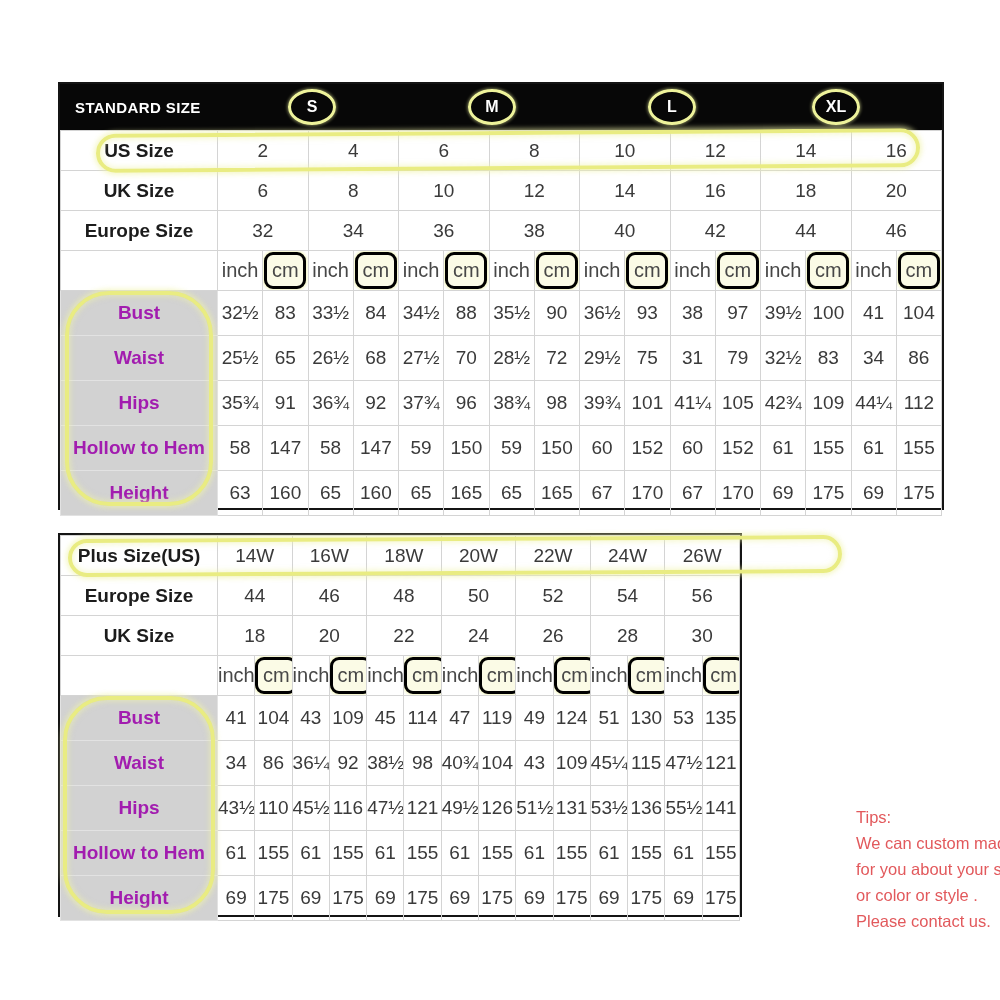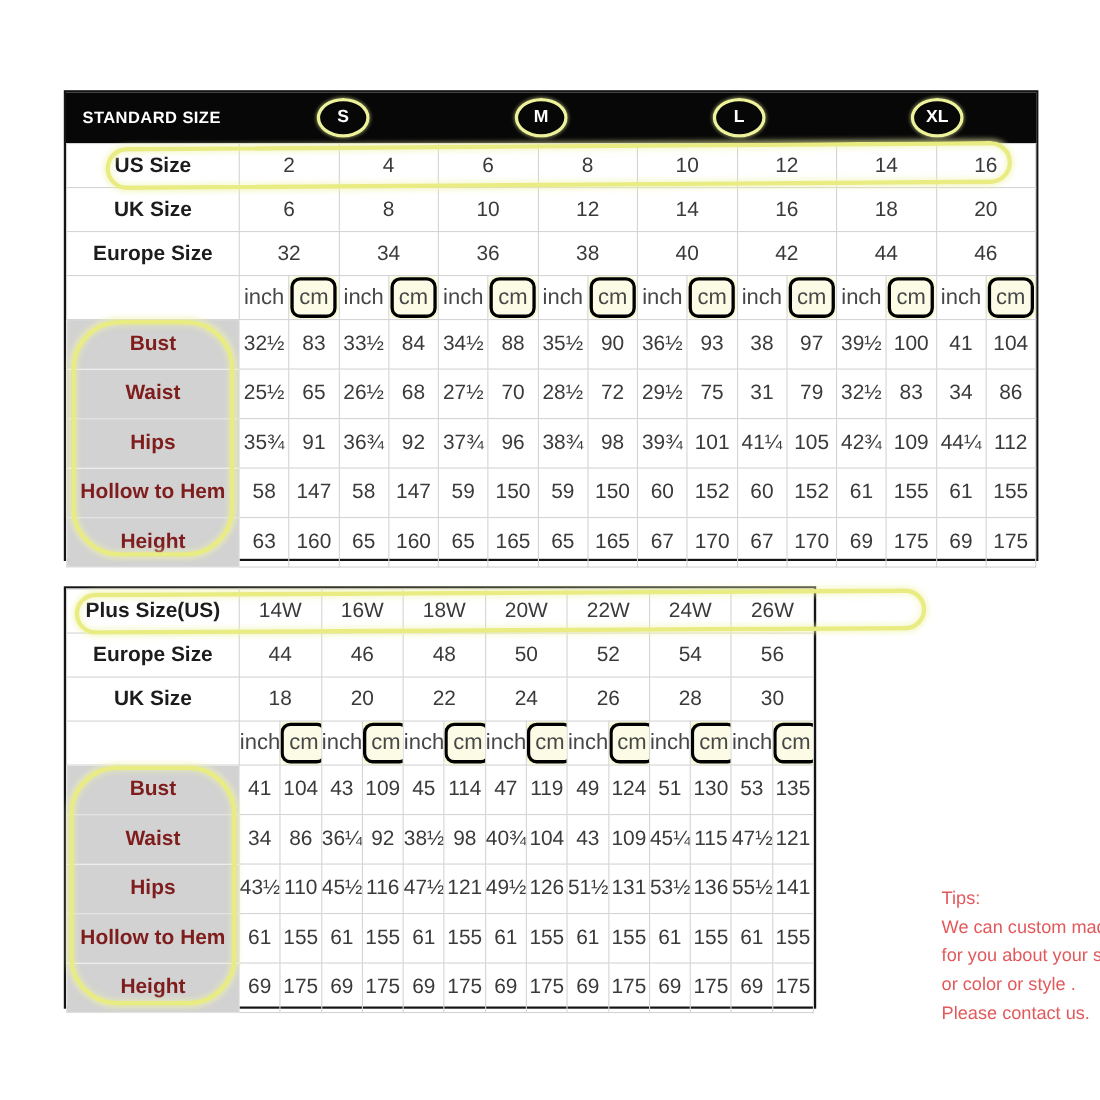--- a/index.html
+++ b/index.html
@@ -20,21 +20,21 @@
                 box-shadow:0 0 3px 1px rgba(240,243,160,0.45); }
 
   table { border-collapse:collapse; table-layout:fixed; width:100%;border-radius:28px; }
   td { border:1px solid #d4d4d4; text-align:center; vertical-align:middle;
        color:#3a3a3a; padding:0; overflow:hidden; }
   tr.size-row td { height:39px; font-size:19px; }
   tr.unit-row td { height:39px; font-size:20px; color:#474747; }
   tr.measure-row td { height:44px; font-size:19px; }
   td.lbl { font-weight:bold; font-size:17px; color:#1c1c1c; }
   td.lbl-gray { background:#d2d2d2; border-color:#e2e2e2; font-weight:bold;
-                font-size:17px; color:#7f1d1d; }
+                font-size:17px; color:#a21caf; }
 
   .cm-box { display:inline-block; min-width:28px; padding:4px 4px; border:3px solid #000000;
             border-radius:9px; background:#fbfbe6;
             box-shadow:0 0 3px 1px rgba(238,241,160,0.7); }
 
   .oval { position:absolute; box-sizing:border-box; border:4px solid #e9ec82;
           box-shadow:0 0 5px 2px rgba(240,243,170,0.65), inset 0 0 5px 2px rgba(240,243,170,0.5);
           pointer-events:none; background:transparent; }
   .us-oval     { left:36px; top:47px; width:824px; height:39px; border-radius:20px; transform:rotate(-0.4deg); }
   .labels-oval-std  { left:5px;  top:207px; width:148px; height:215px; border-radius:44px; }
@@ -49,21 +49,21 @@
 
 <div class="canvas">
 
   <section class="table-wrap standard">
     <div class="black-bar">
       <span class="bar-title">STANDARD SIZE</span>
       <span id="badges">
           <span class="size-badge" style="left: 252px;">S</span>
           <span class="size-badge" style="left: 432px;">M</span>
           <span class="size-badge" style="left: 612px;">L</span>
-          <span class="size-badge" style="left: 792px;">XL</span>
+          <span class="size-badge" style="left: 776px;">XL</span>
         </span>
     </div>
     <table>
       <colgroup id="cols-std">
           <col style="width: 157px;">
           <col>
           <col>
           <col>
           <col>
           <col>

